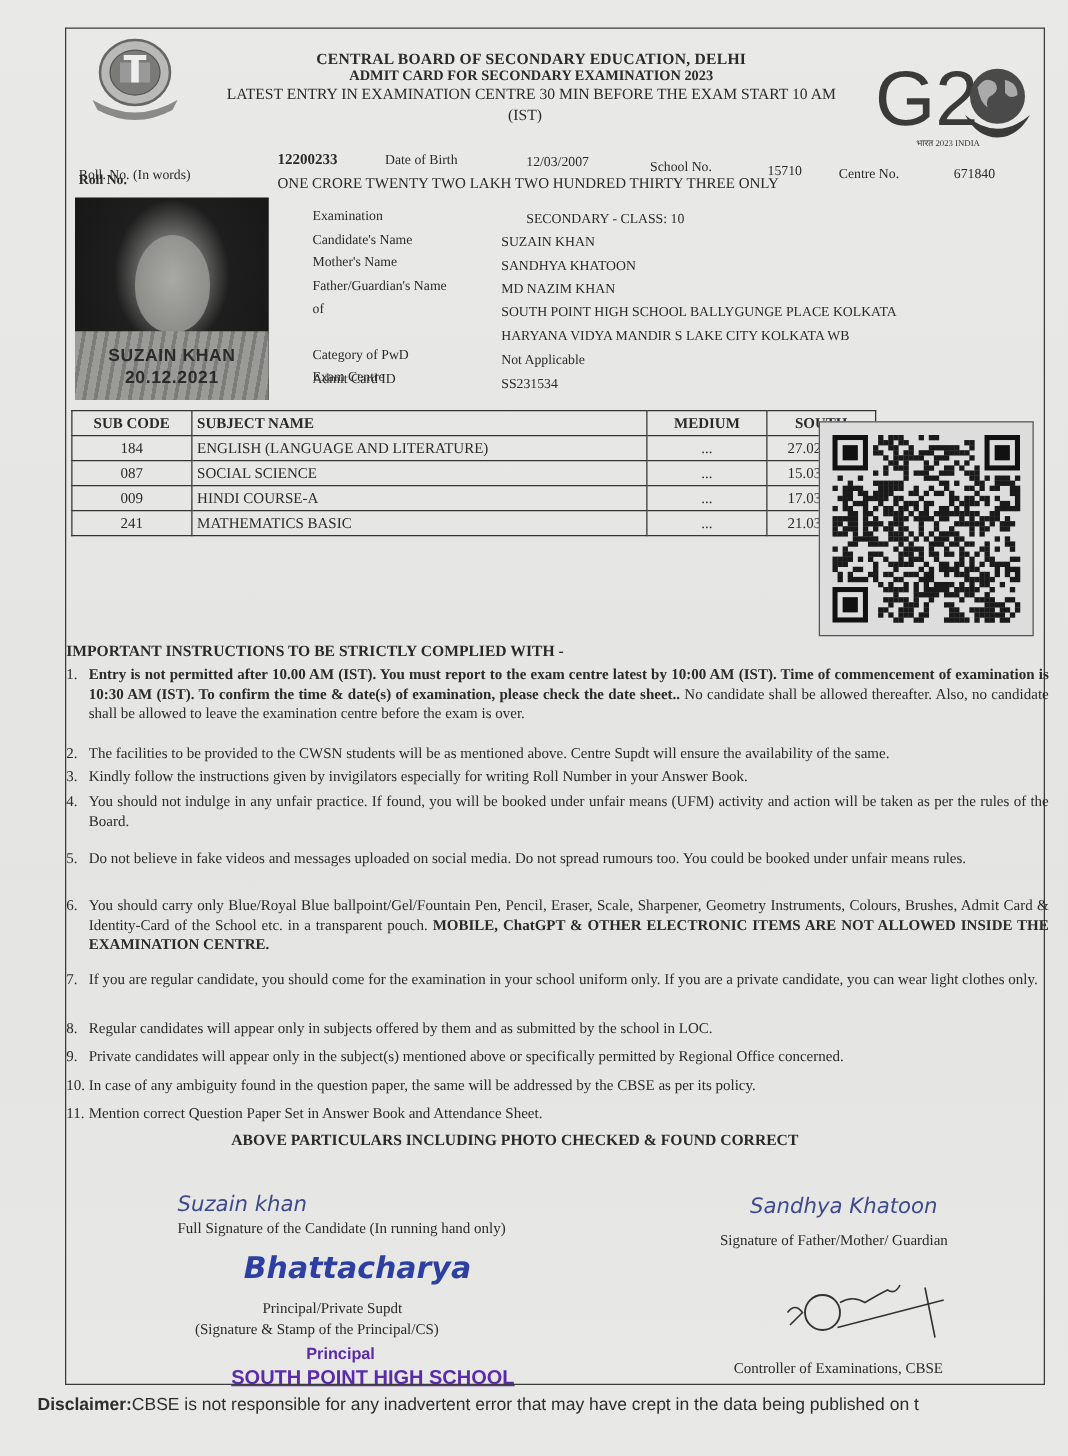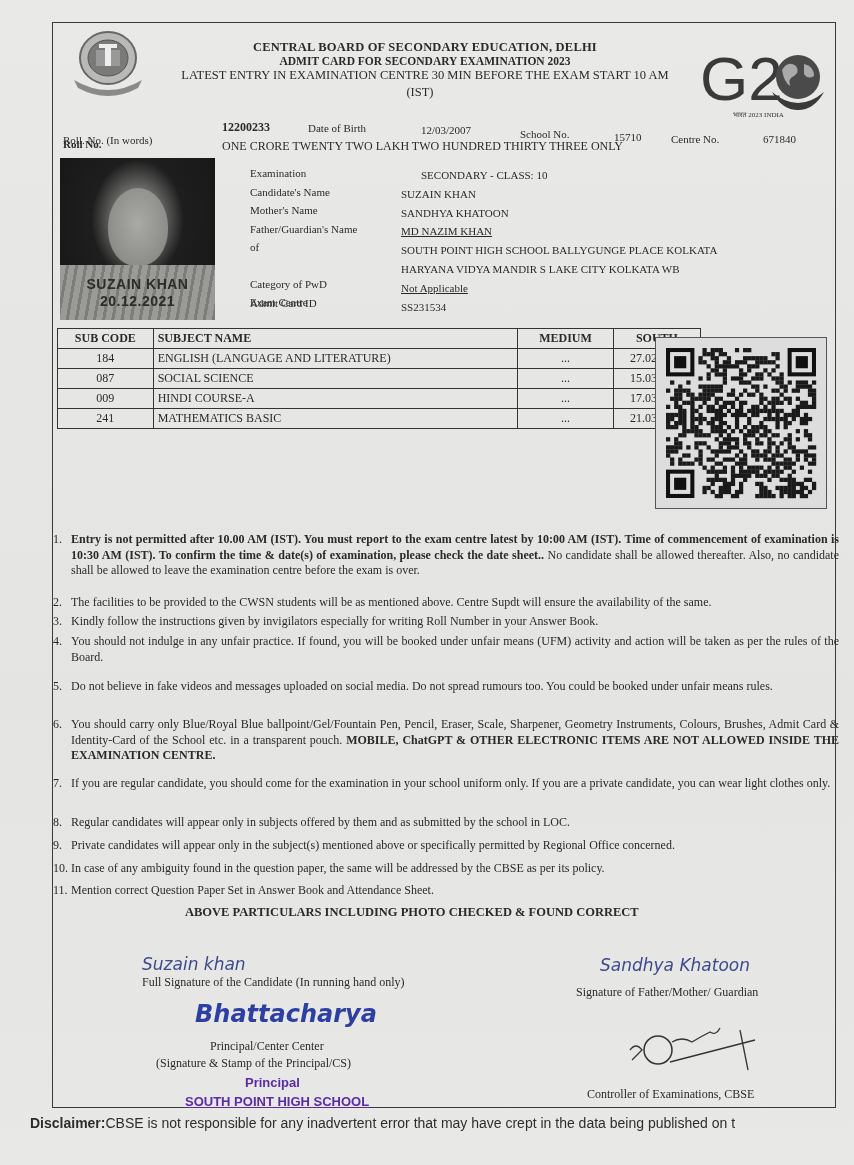--- a/index.html
+++ b/index.html
@@ -130,27 +130,27 @@
   </div>
 
   <div id="details">
       <div class="abs f11" style="left: 250px; top: 167px;">Examination</div>
       <div class="abs f11" style="left: 401px; top: 169px; margin-left: 20px;">SECONDARY - CLASS: 10</div>
       <div class="abs f11" style="left: 250px; top: 185.5px;">Candidate's Name</div>
       <div class="abs f11" style="left: 401px; top: 187.8px;">SUZAIN KHAN</div>
       <div class="abs f11" style="left: 250px; top: 204px;">Mother's Name</div>
       <div class="abs f11" style="left: 401px; top: 206.6px;">SANDHYA KHATOON</div>
       <div class="abs f11" style="left: 250px; top: 222.5px;">Father/Guardian's Name</div>
-      <div class="abs f11" style="left: 401px; top: 225.4px; text-decoration: underline;">MD NAZIM KHAN</div>
+      <div class="abs f11" style="left: 401px; top: 225.4px;">MD NAZIM KHAN</div>
       <div class="abs f11" style="left: 250px; top: 241px;">of</div>
       <div class="abs f11" style="left: 401px; top: 244.2px;">SOUTH POINT HIGH SCHOOL BALLYGUNGE PLACE KOLKATA</div>
       <div class="abs f11" style="left: 250px; top: 259.5px; margin-top: 36px;">Exam Centre</div>
       <div class="abs f11" style="left: 401px; top: 263px;">HARYANA VIDYA MANDIR S LAKE CITY KOLKATA WB</div>
       <div class="abs f11" style="left: 250px; top: 278px;">Category of PwD</div>
-      <div class="abs f11" style="left: 401px; top: 281.8px; text-decoration: underline;">Not Applicable</div>
+      <div class="abs f11" style="left: 401px; top: 281.8px;">Not Applicable</div>
       <div class="abs f11" style="left: 250px; top: 296.5px;">Admit Card ID</div>
       <div class="abs f11" style="left: 401px; top: 300.6px;">SS231534</div>
     </div>
 
   <table class="subjects">
     <thead>
       <tr>
         <th class="c" style="width:80px;">SUB CODE</th>
         <th style="width:330px;">SUBJECT NAME</th>
         <th class="c" style="width:80px;">MEDIUM</th>
@@ -776,20 +776,21 @@
       <rect x="14.054054054054054" y="14.054054054054054" width="20.270270270270274" height="20.270270270270274" fill="#ddd"></rect>
       <rect x="18.10810810810811" y="18.10810810810811" width="12.162162162162163" height="12.162162162162163" fill="#111"></rect>
       <rect x="131.6216216216216" y="10" width="28.37837837837838" height="28.37837837837838" fill="#111"></rect>
       <rect x="135.67567567567568" y="14.054054054054054" width="20.270270270270274" height="20.270270270270274" fill="#ddd"></rect>
       <rect x="139.72972972972974" y="18.10810810810811" width="12.162162162162163" height="12.162162162162163" fill="#111"></rect>
       <rect x="10" y="131.6216216216216" width="28.37837837837838" height="28.37837837837838" fill="#111"></rect>
       <rect x="14.054054054054054" y="135.67567567567568" width="20.270270270270274" height="20.270270270270274" fill="#ddd"></rect>
       <rect x="18.10810810810811" y="139.72972972972974" width="12.162162162162163" height="12.162162162162163" fill="#111"></rect>
     </svg>
 
+  <div class="instr-title">IMPORTANT INSTRUCTIONS TO BE STRICTLY COMPLIED WITH -</div>
   <div id="instructions">
       <div class="instr" style="top: 532px;">
         <span class="num">1.</span>
         <span class="txt"><b>Entry is not permitted after 10.00 AM (IST). You must report to the exam centre latest by 10:00 AM (IST). Time of commencement of examination is 10:30 AM (IST). To confirm the time &amp; date(s) of examination, please check the date sheet..</b><span> No candidate shall be allowed thereafter. Also, no candidate shall be allowed to leave the examination centre before the exam is over.</span></span>
       </div>
       <div class="instr" style="top: 595px;">
         <span class="num">2.</span>
         <span class="txt"><span>The facilities to be provided to the CWSN students will be as mentioned above. Centre Supdt will ensure the availability of the same.</span></span>
       </div>
       <div class="instr" style="top: 614px;">
@@ -831,24 +832,24 @@
     </div>
   <div class="confirm">ABOVE PARTICULARS INCLUDING PHOTO CHECKED &amp; FOUND CORRECT</div>
 
   <div class="abs sig-hand" style="left:142px;top:954px;font-size:17px;">Suzain khan</div>
   <div class="abs f12" style="left:118px;top:975px;margin-left:24px;">Full Signature of the Candidate (In running hand only)</div>
 
   <div class="abs sig-hand" style="left:600px;top:955px;font-size:17px;">Sandhya Khatoon</div>
   <div class="abs f12" style="left:576px;top:985px;">Signature of Father/Mother/ Guardian</div>
 
   <div class="abs sig-hand" style="left:195px;top:1000px;font-size:24px;font-weight:bold;color:#2d3fa0;">Bhattacharya</div>
-  <div class="abs f12" style="left:210px;top:1039px;">Principal/Center Center</div>
+  <div class="abs f12" style="left:210px;top:1039px;">Principal/Private Supdt</div>
   <div class="abs f12" style="left:156px;top:1056px;">(Signature &amp; Stamp of the Principal/CS)</div>
   <div class="abs stamp" style="left:245px;top:1075px;font-size:13px;">Principal</div>
-  <div class="abs stamp" style="left:185px;top:1094px;font-size:13px;text-decoration:underline;">SOUTH POINT HIGH SCHOOL</div>
+  <div class="abs stamp" style="left:185px;top:1094px;font-size:16px;text-decoration:underline;">SOUTH POINT HIGH SCHOOL</div>
 
   <svg class="abs" style="left:620px;top:1020px;width:140px;height:55px;" viewBox="0 0 140 55">
     <ellipse cx="38" cy="30" rx="14" ry="14" fill="none" stroke="#333" stroke-width="1.5"></ellipse>
     <path d="M10 30 q6 -8 12 0 q-6 6 -10 10" fill="none" stroke="#333" stroke-width="1.3"></path>
     <path d="M52 22 q10 -6 20 0 q10 -6 18 -10 q6 4 10 -4" fill="none" stroke="#333" stroke-width="1.3"></path>
     <path d="M50 42 L135 20" stroke="#333" stroke-width="1.3"></path>
     <path d="M120 10 L128 50" stroke="#333" stroke-width="1.3"></path>
   </svg>
   <div class="abs f12" style="left:587px;top:1087px;">Controller of Examinations, CBSE</div>
 

